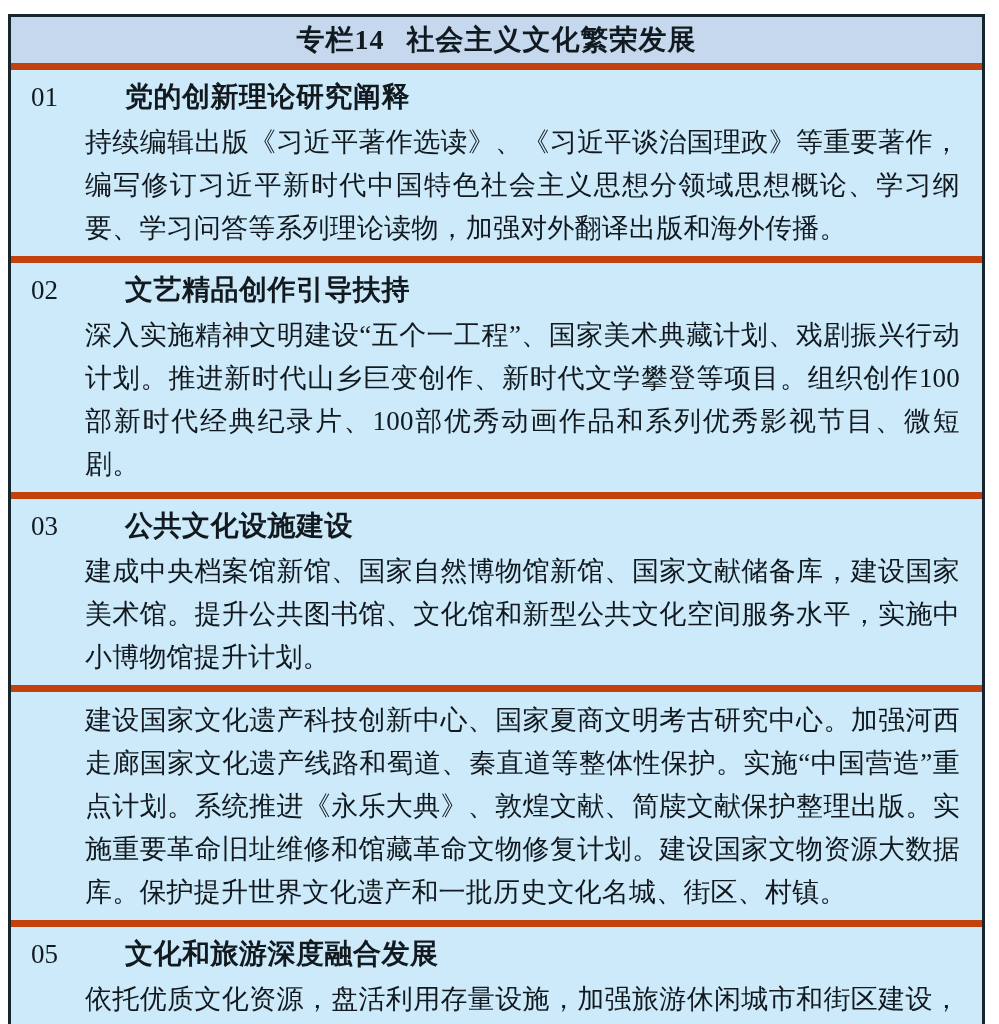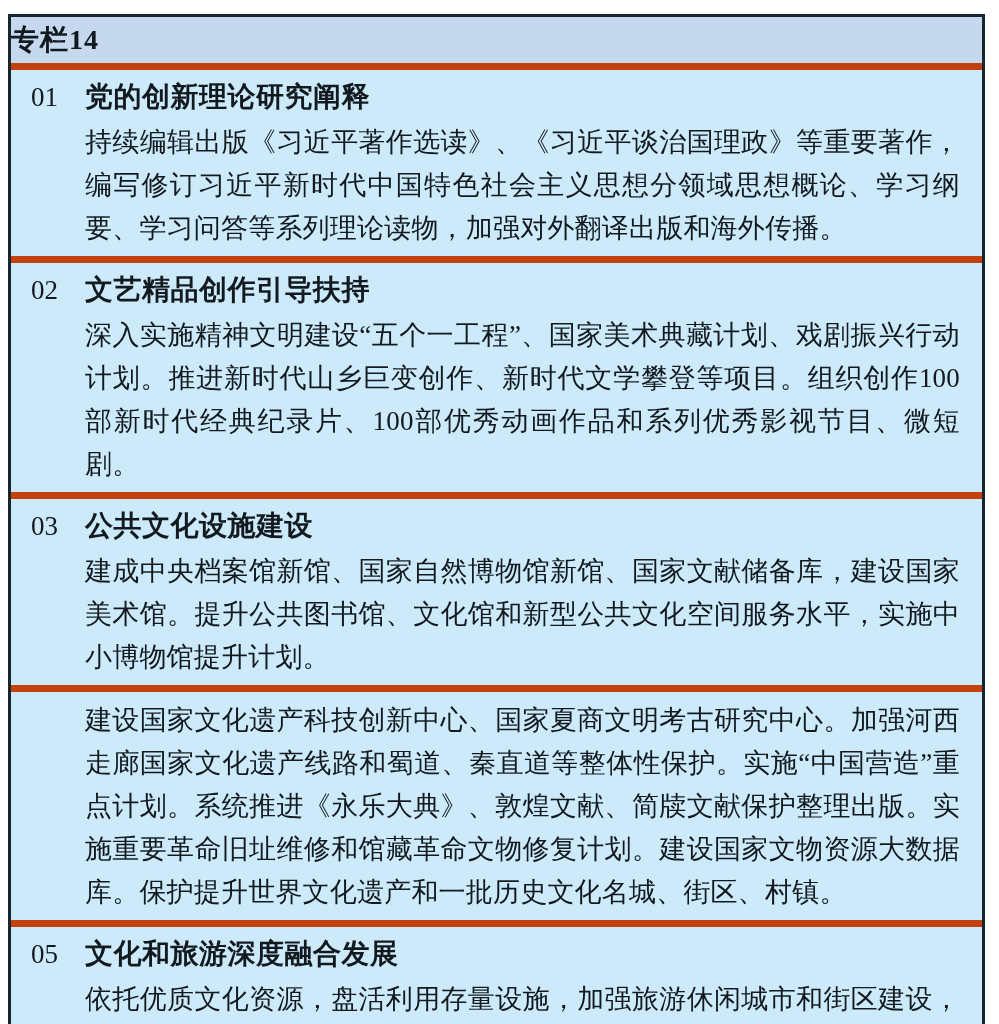--- a/index.html
+++ b/index.html
@@ -22,21 +22,21 @@
     width: 977px;
     border: 3px solid #16252e;
     background: #cdeafb;
     box-sizing: border-box;
   }
   .title-bar {
     background: #c6d8ee;
     height: 46px;
     display: flex;
     align-items: center;
-    justify-content: flex-start;
+    justify-content: center;
     font-weight: bold;
     font-size: 28px;
     color: #111a20;
     letter-spacing: 1px;
   }
   .title-bar .gap {
     display: inline-block;
     width: 22px;
   }
   .section {
@@ -52,39 +52,41 @@
   .num {
     width: 54px;
     flex: 0 0 54px;
     font-size: 27px;
     font-family: "Liberation Serif", "DejaVu Serif", serif;
   }
   .heading {
     font-size: 28px;
     font-weight: bold;
     letter-spacing: 0.5px;
+    margin-left: 40px;
   }
   .body-text {
     margin: 2px 0 0 54px;
     font-size: 27px;
     line-height: 43px;
     text-align: justify;
     text-justify: inter-ideograph;
     letter-spacing: 0.2px;
   }
 </style>
 </head>
 <body>
 
 <div class="page">
   <div class="panel">
 
     <div class="title-bar">
       <span>专栏14</span>
       <span class="gap"></span>
+      <span>社会主义文化繁荣发展</span>
     </div>
 
     <div class="section">
       <div class="heading-row">
         <span class="num">01</span>
         <span class="heading">党的创新理论研究阐释</span>
       </div>
       <p class="body-text">持续编辑出版《习近平著作选读》、《习近平谈治国理政》等重要著作，编写修订习近平新时代中国特色社会主义思想分领域思想概论、学习纲要、学习问答等系列理论读物，加强对外翻译出版和海外传播。</p>
     </div>
 

